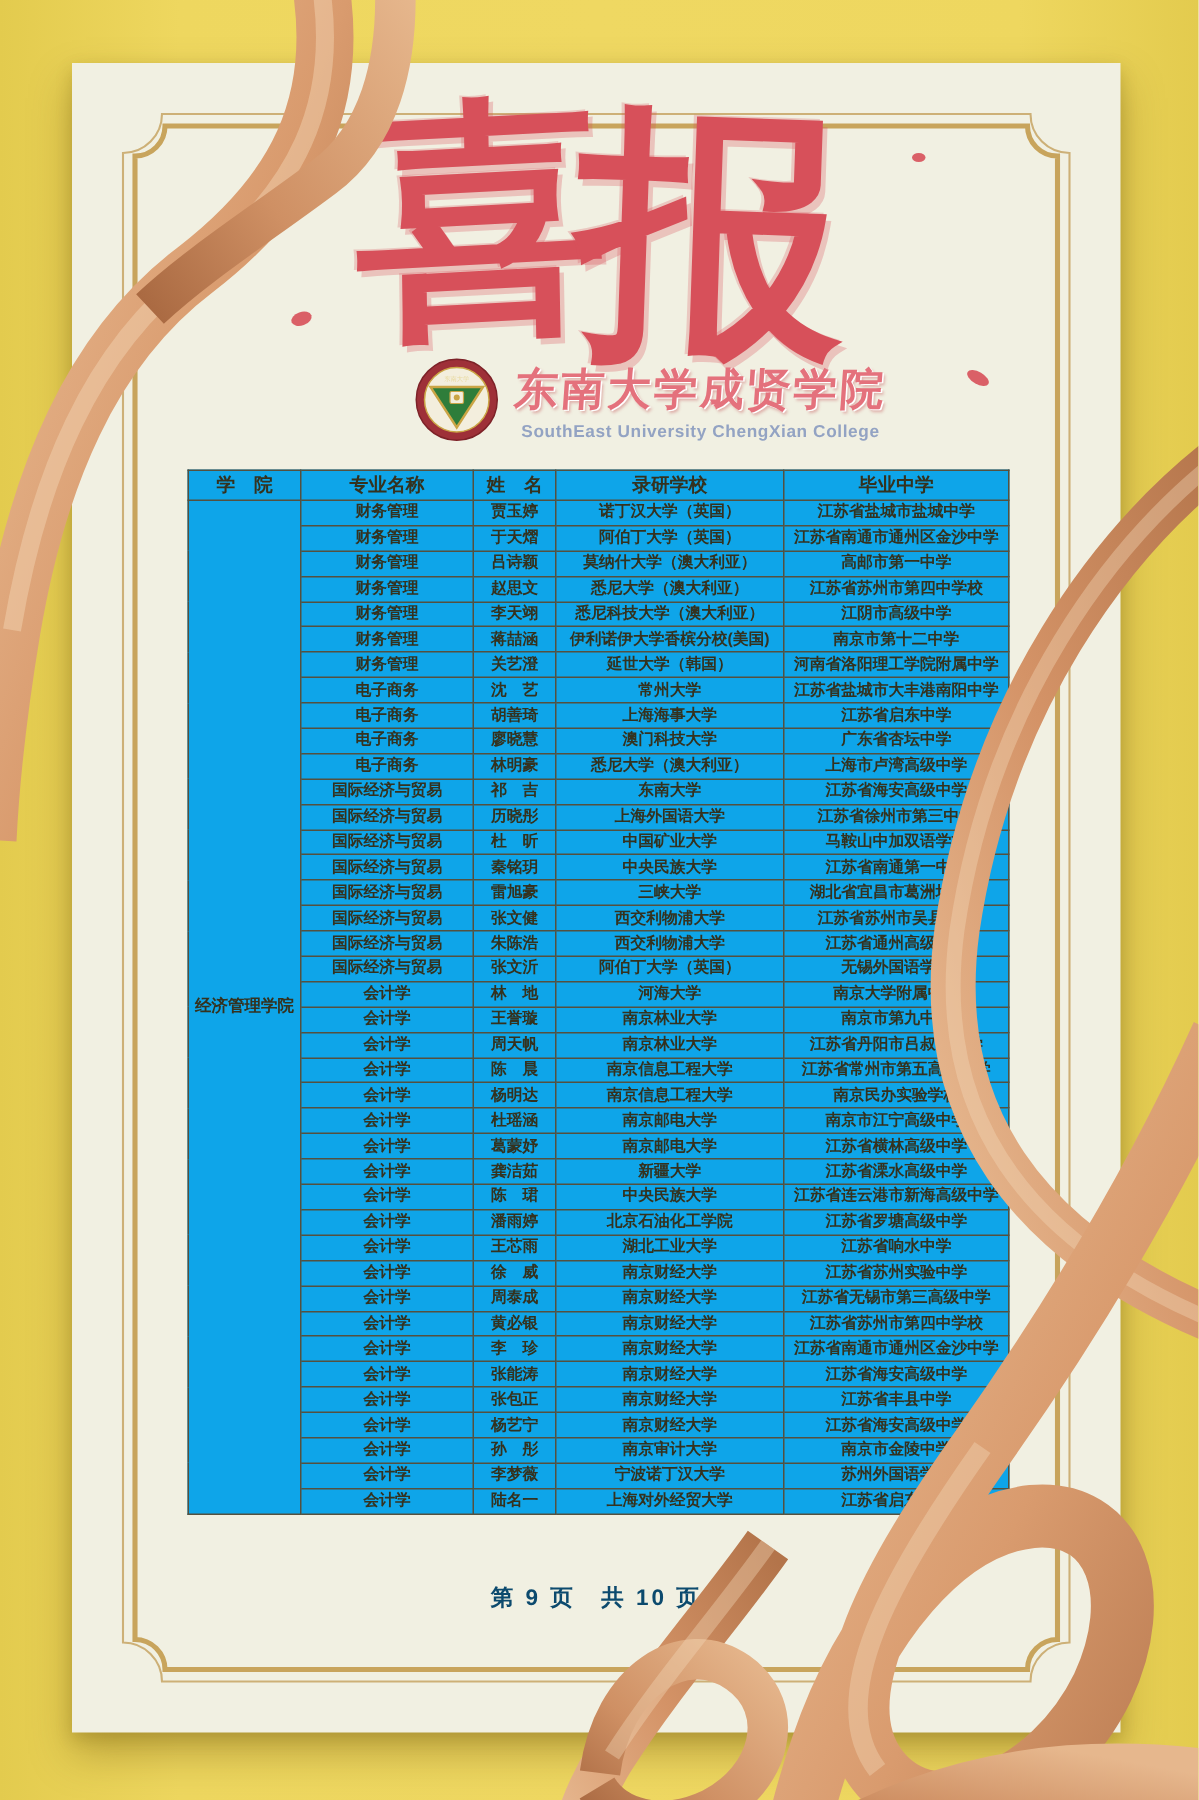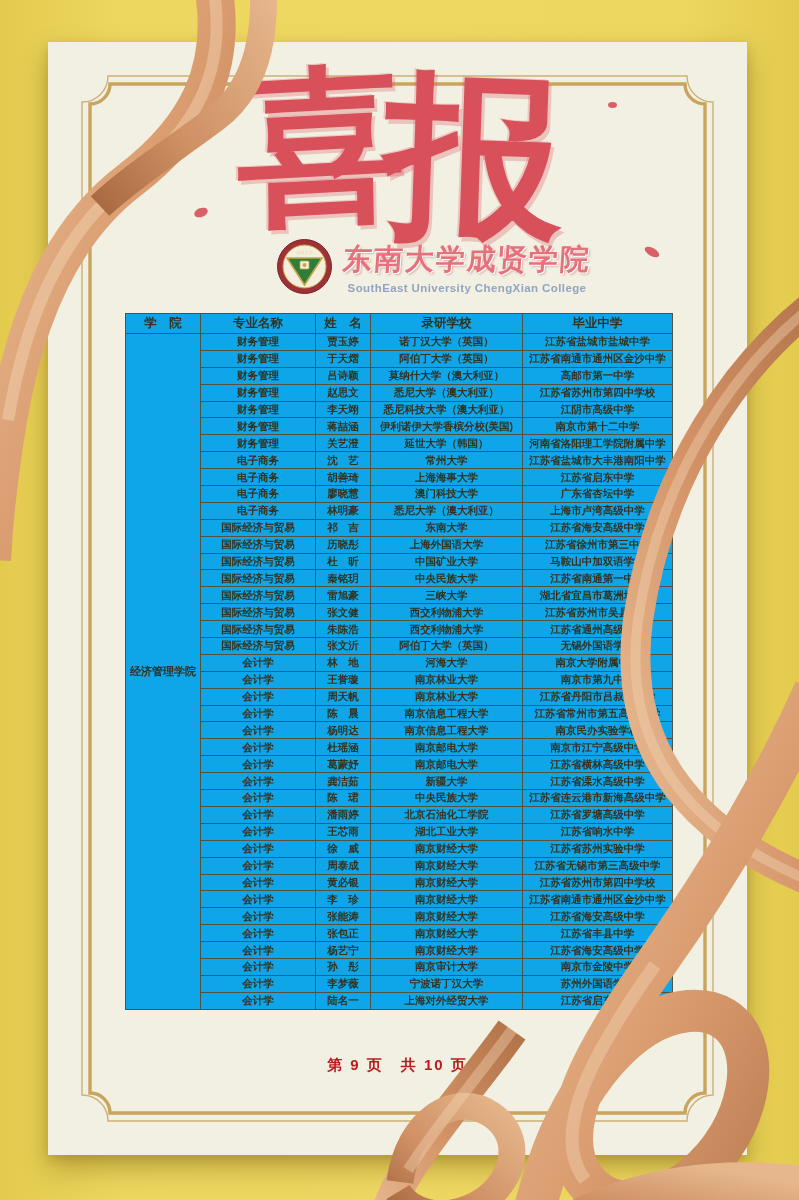--- a/index.html
+++ b/index.html
@@ -43,21 +43,21 @@
   th,td{
     border:1px solid #54513f;text-align:center;vertical-align:middle;
     color:#34321f;overflow:hidden;white-space:nowrap;padding:0 2px;
   }
   th{height:19px;font-size:12.5px;font-weight:bold;}
   td{height:15.9px;font-size:10.5px;font-weight:600;line-height:1.05;}
   td.college-cell{font-size:11px;font-weight:bold;}
   
   .footer{
     position:absolute;top:1014px;left:0;right:0;text-align:center;z-index:2;
-    font-size:15px;font-weight:bold;color:#b91c1c;letter-spacing:2px;
+    font-size:15px;font-weight:bold;color:#0c4a6e;letter-spacing:2px;
   }
   .ribbons{position:absolute;inset:0;z-index:5;pointer-events:none;}
 </style>
 </head>
 <body>
 
 <div class="card">
 
   <svg class="frame-svg" viewBox="0 0 699 1113" aria-hidden="true">
     <path d="M 60,34 L 639,34 A 26 26 0 0 0 665,60 L 665,1053 A 26 26 0 0 0 639,1079 L 60,1079 A 26 26 0 0 0 34,1053 L 34,60 A 26 26 0 0 0 60,34 Z" fill="none" stroke="#cdb077" stroke-width="1.4"></path>

